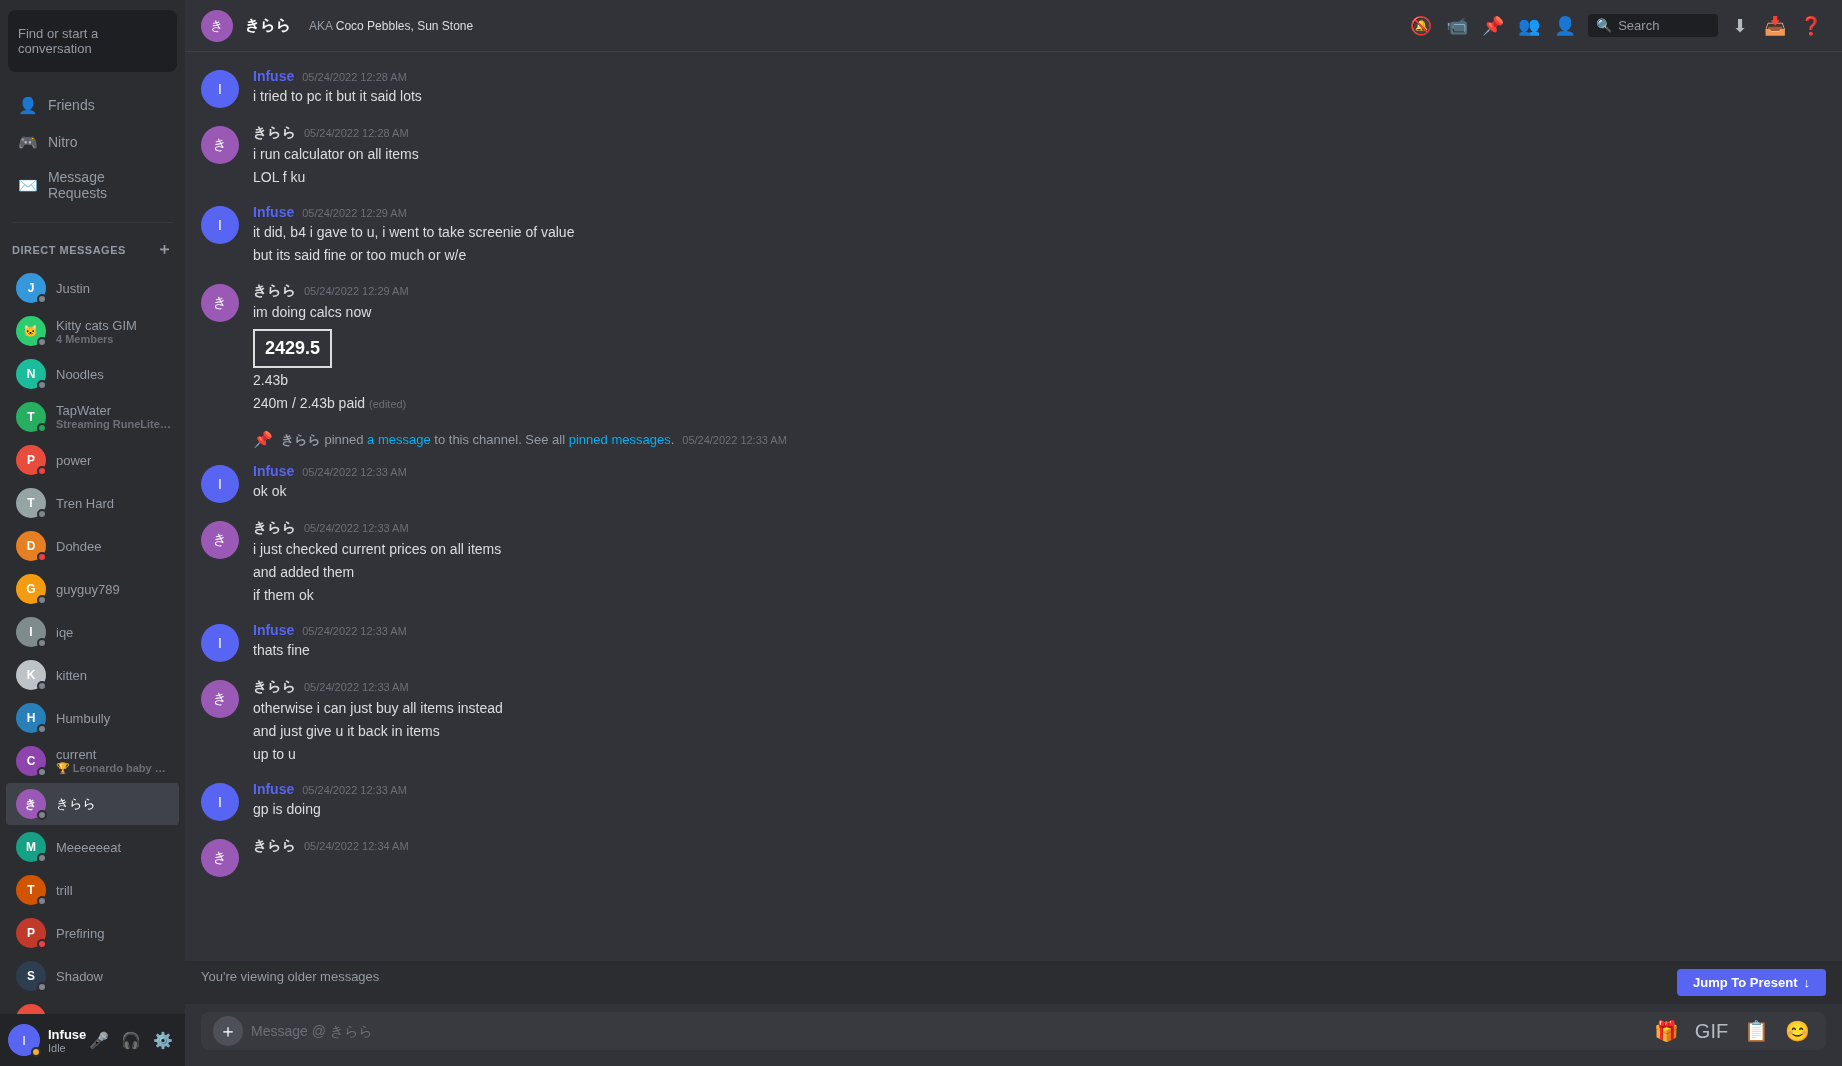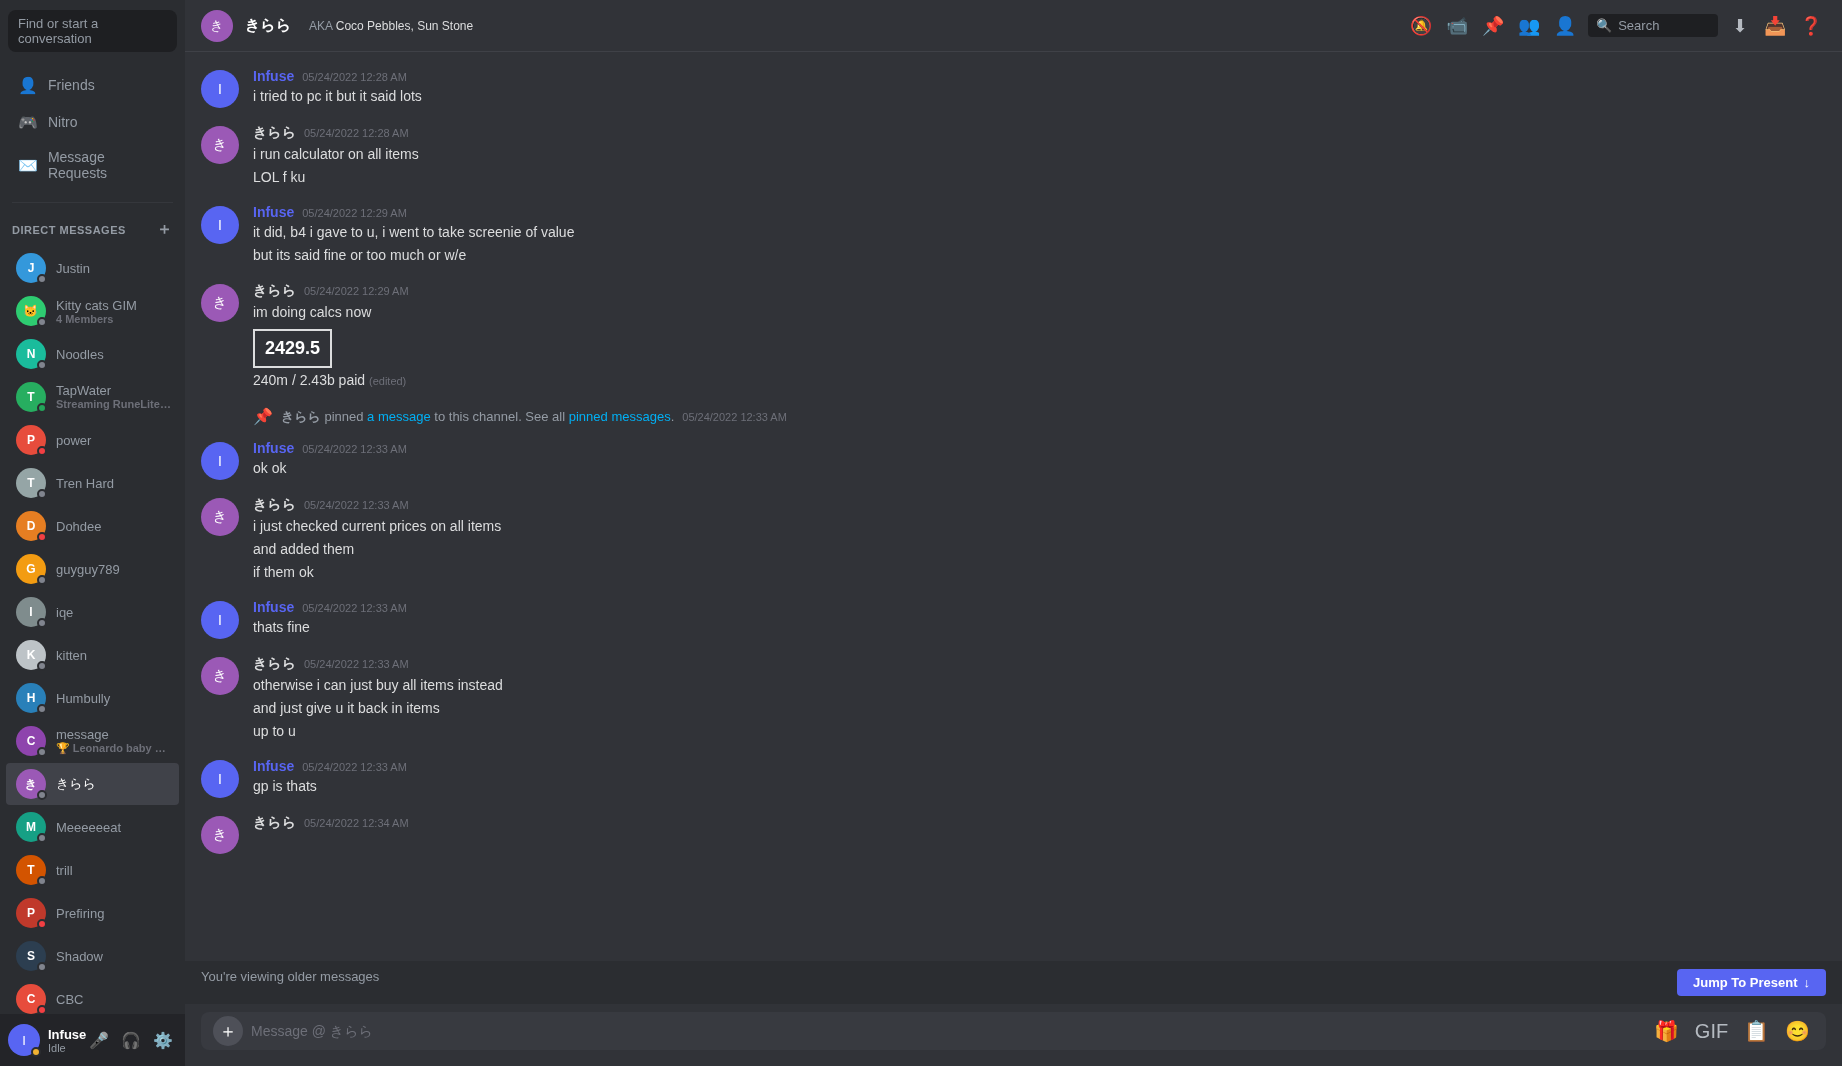--- a/index.html
+++ b/index.html
@@ -25,21 +25,21 @@
       overflow: hidden;
     }
 
     .sidebar-search {
       padding: 10px 8px;
       background: #2b2d31;
     }
     .sidebar-search-box {
       background: #1e1f22;
       border-radius: 8px;
-      padding: 6px 10px;
+      padding: 16px 10px;
       color: #949ba4;
       font-size: 13px;
       cursor: text;
       width: 100%;
     }
 
     .sidebar-nav {
       padding: 4px 0;
     }
     .sidebar-nav-item {
@@ -573,21 +573,21 @@
       <div class="dm-item-name">Humbully</div>
 
     </div>
   </div>
       <div class="dm-item">
     <div class="avatar" style="background:#8e44ad">
       C
       <span class="status-dot status-offline"></span>
     </div>
     <div class="dm-item-info">
-      <div class="dm-item-name">message</div>
+      <div class="dm-item-name">current</div>
       <div class="dm-item-sub">🏆 Leonardo baby can you co...</div>
     </div>
   </div>
       <div class="dm-item active">
     <div class="avatar" style="background:#9b59b6">
       き
       <span class="status-dot status-offline"></span>
     </div>
     <div class="dm-item-info">
       <div class="dm-item-name">きらら</div>
@@ -728,21 +728,21 @@
           </div>
         </div>
       </div>
       <div class="message-group">
         <div class="message-avatar" style="background: rgb(155, 89, 182);">き</div>
         <div class="message-content">
           <div class="message-header">
             <span class="message-author kirara">きらら</span>
             <span class="message-timestamp">05/24/2022 12:29 AM</span>
           </div>
-          <div class="message-text"><p>im doing calcs now</p><div class="number-box">2429.5</div><p>240m / 2.43b paid <span class="edited-tag">(edited)</span></p></div>
+          <div class="message-text"><p>im doing calcs now</p><div class="number-box">2429.5</div><p>2.43b</p><p>240m / 2.43b paid <span class="edited-tag">(edited)</span></p></div>
         </div>
       </div>
       <div class="pinned-notice">
       <span class="pin-icon">📌</span>
       <span><strong>きらら</strong> pinned <a>a message</a> to this channel. See all <a>pinned messages</a>. </span>
       <span class="message-timestamp">05/24/2022 12:33 AM</span>
     </div>
       <div class="message-group">
         <div class="message-avatar" style="background: rgb(88, 101, 242);">I</div>
         <div class="message-content">
@@ -796,21 +796,21 @@
         </div>
       </div>
       <div class="message-group">
         <div class="message-avatar" style="background: rgb(88, 101, 242);">I</div>
         <div class="message-content">
           <div class="message-header">
             <span class="message-author infuse">Infuse</span>
             <span class="message-timestamp">05/24/2022 12:33 AM</span>
           </div>
           <div class="message-text">
-            <p>gp is thats</p>
+            <p>gp is doing</p>
           </div>
         </div>
       </div>
       <div class="message-group">
         <div class="message-avatar" style="background: rgb(155, 89, 182);">き</div>
         <div class="message-content">
           <div class="message-header">
             <span class="message-author kirara">きらら</span>
             <span class="message-timestamp">05/24/2022 12:34 AM</span>
           </div>

